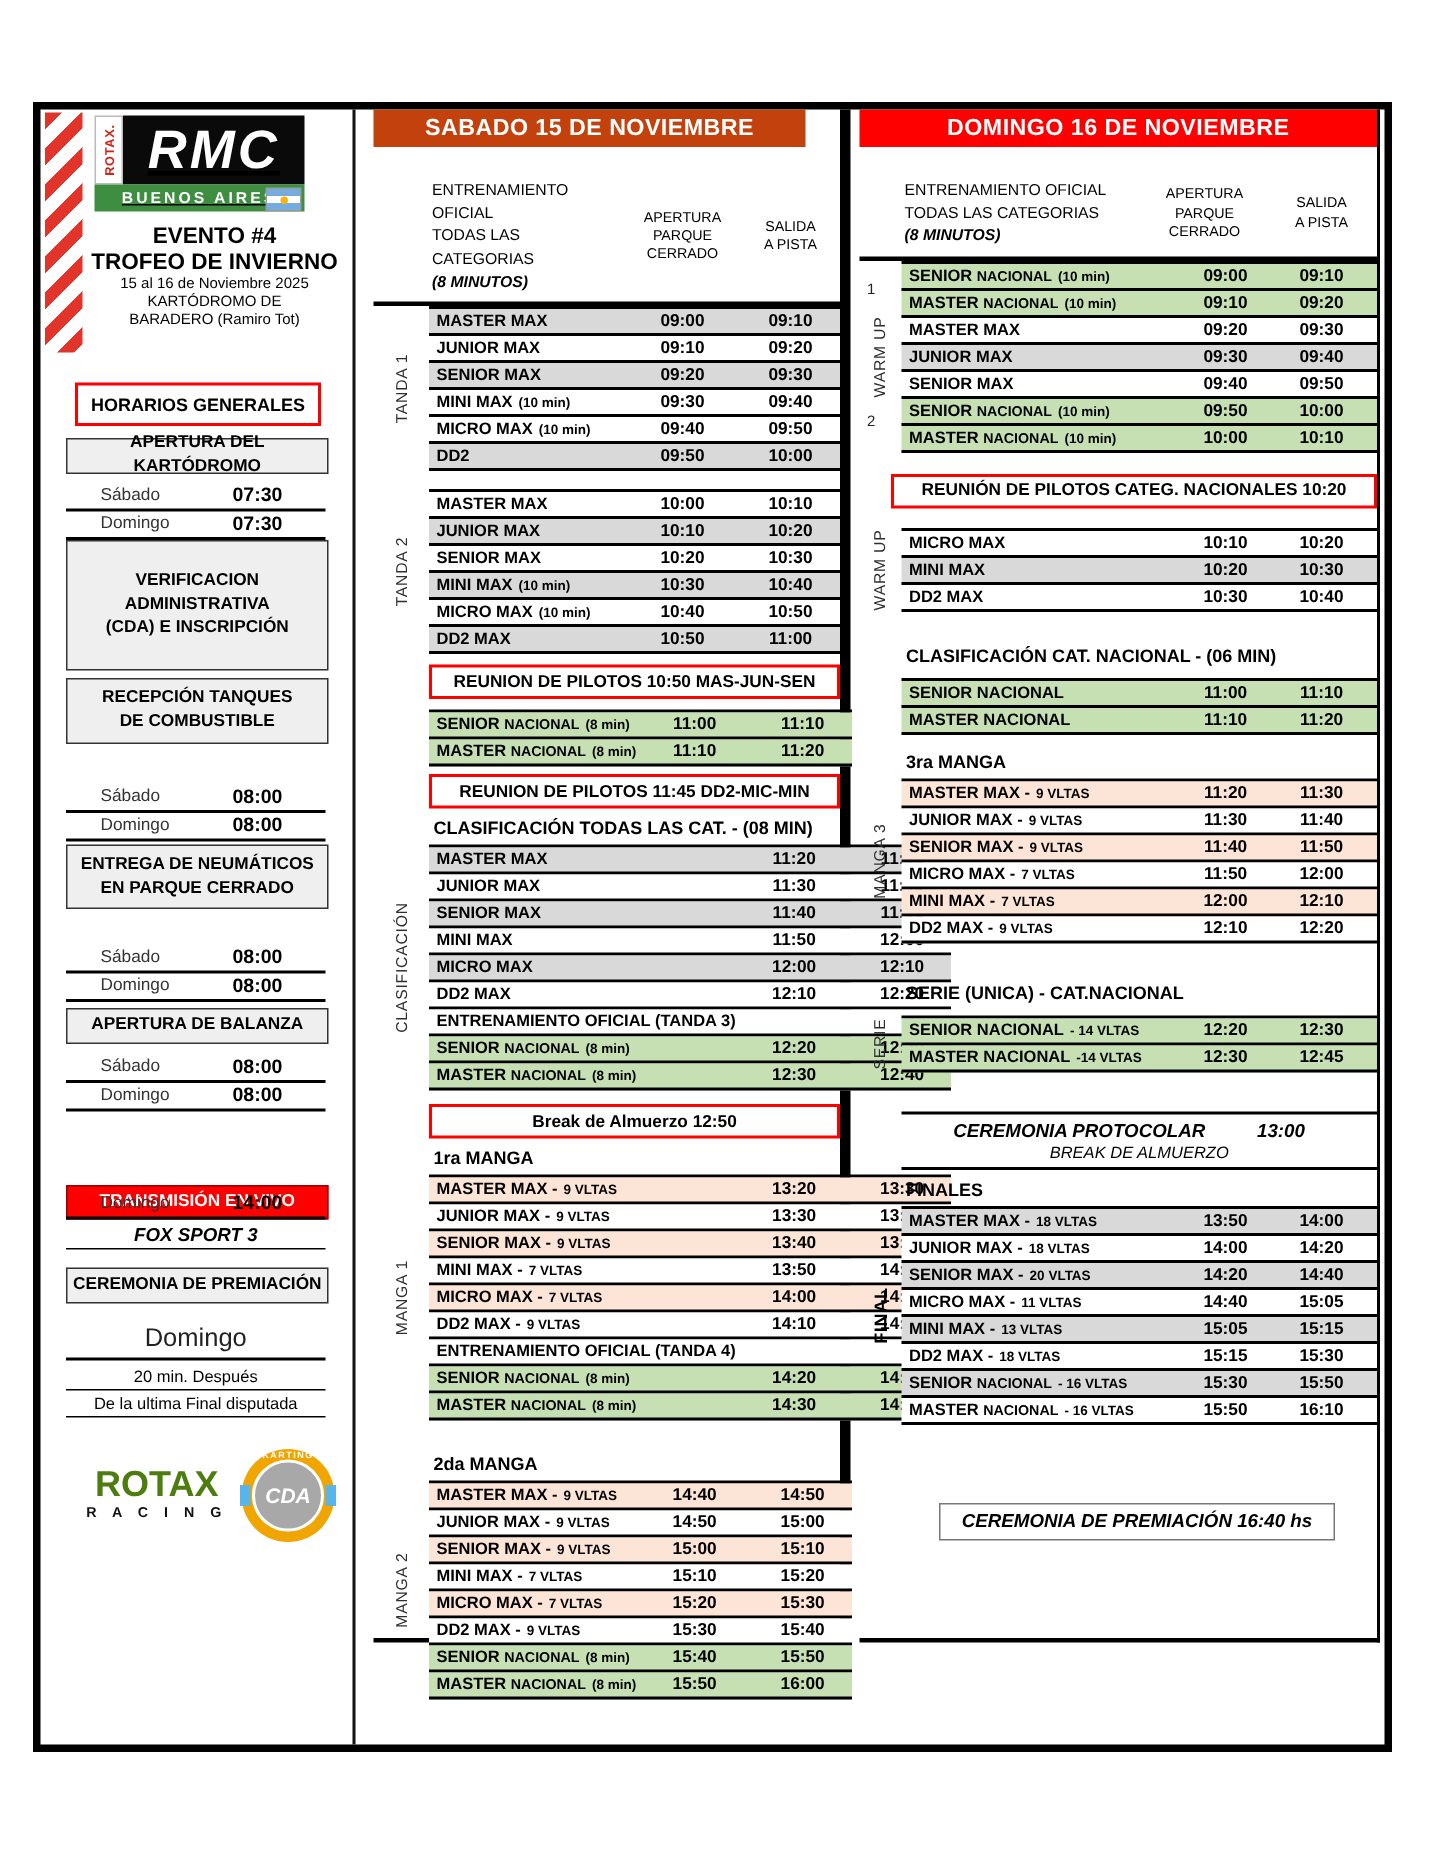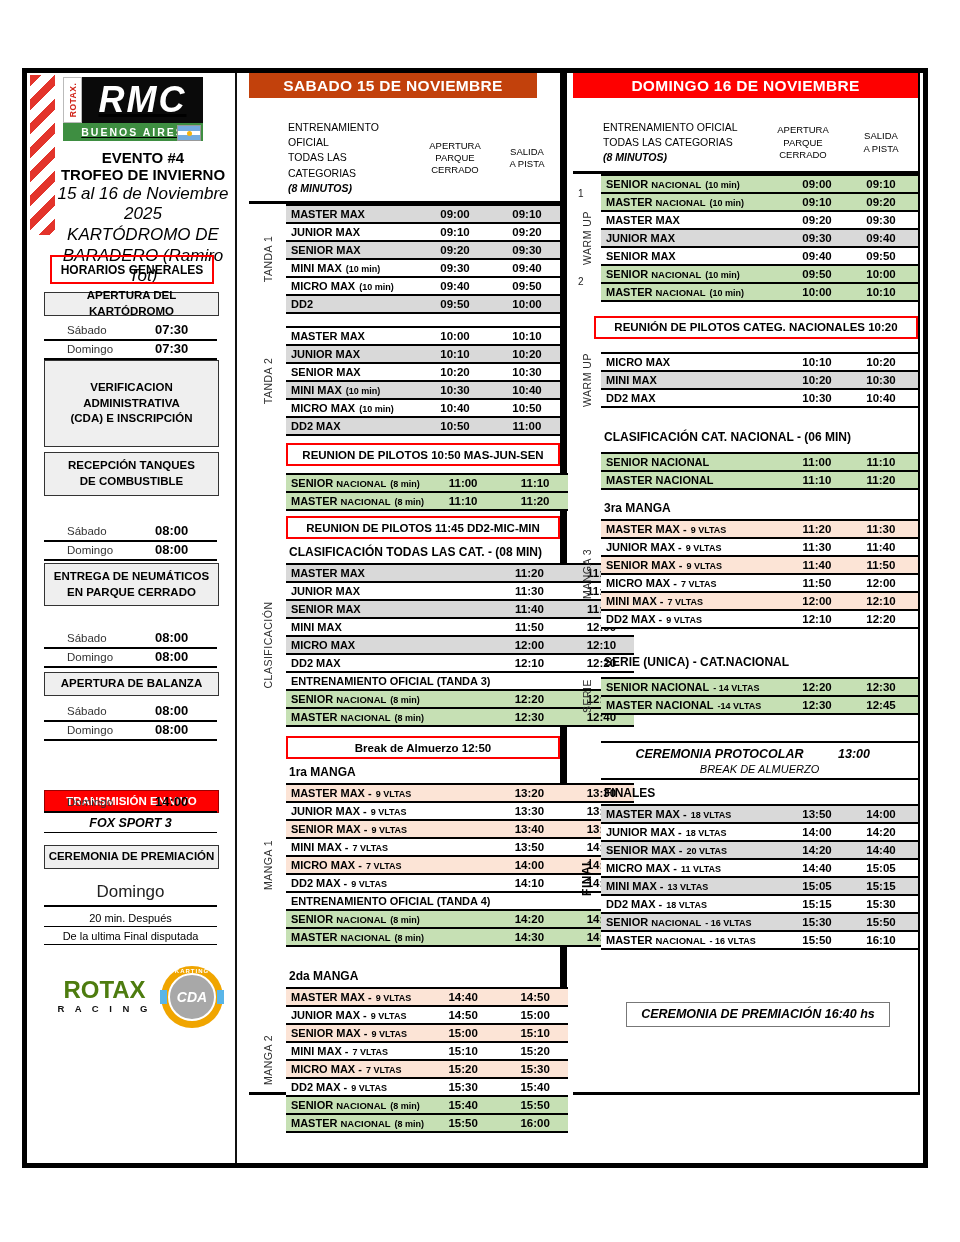--- a/index.html
+++ b/index.html
@@ -19,21 +19,21 @@
     font-weight:800;font-style:italic;font-size:36px;letter-spacing:2px;line-height:1;}
   .region-bar{height:18px;background:#3e8e41;color:#fff;display:flex;align-items:center;justify-content:center;
     font-weight:700;font-size:10.5px;letter-spacing:2px;position:relative;}
   .flag{position:absolute;right:2px;top:2px;width:22px;height:14px;border:.5px solid #999;
     background:linear-gradient(#74acdf 33%,#fff 33% 66%,#74acdf 66%);}
   .flag:after{content:"";position:absolute;left:50%;top:50%;width:5px;height:5px;margin:-2.5px;
     border-radius:50%;background:#f6b40e;}
   .event-block{position:absolute;left:28px;top:76px;width:176px;text-align:center;}
   .ev1{font-size:15px;font-weight:800;}
   .ev2{font-size:15px;font-weight:800;}
-  .ev3,.ev4,.ev5{font-size:17px;margin-top:1px;font-style:italic;}
+  .ev3,.ev4,.ev5{font-size:10px;margin-top:1px;}
   .horarios{position:absolute;left:23px;top:182px;width:160px;height:25px;border:2.5px solid #fe0000;
     display:flex;align-items:center;justify-content:center;font-weight:800;font-size:12px;}
   .side-box{position:absolute;left:17px;width:173px;background:#efefef;border:1.5px solid #333;
     display:flex;flex-direction:column;align-items:center;justify-content:center;font-weight:700;
     font-size:11.5px;text-align:center;line-height:1.35;}
   .side-box.red{background:#fe0000;color:#fff;border:1px solid #900;}
   .trow{position:absolute;left:17px;width:173px;height:19px;display:flex;align-items:center;
     border-bottom:2px solid #000;}
   .trow .day{padding-left:23px;flex:1;font-size:11.5px;color:#333;}
   .trow .tm{width:62px;font-weight:800;font-size:13px;}

